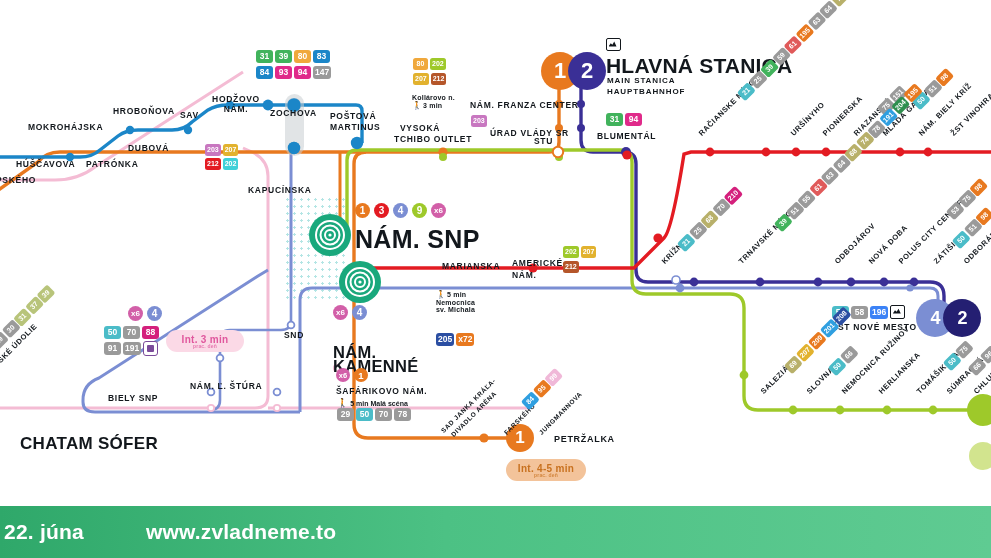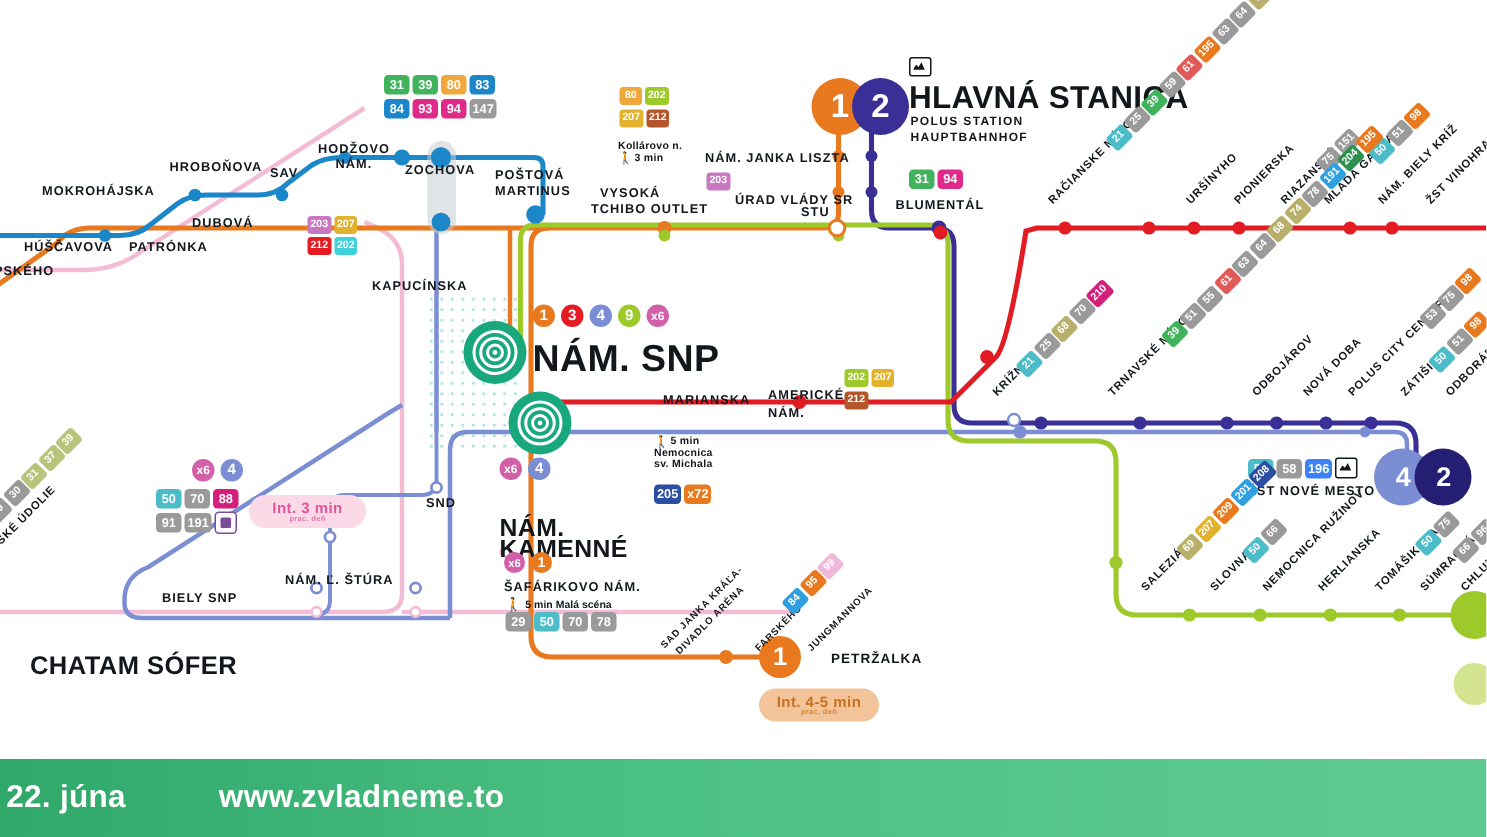--- a/index.html
+++ b/index.html
@@ -167,21 +167,21 @@
     </g>
     <circle cx="558" cy="152" r="5.2" fill="#fff" stroke="#e8791f" stroke-width="2"></circle>
     <circle cx="676" cy="280" r="4" fill="#fff" stroke="#7b8ed3" stroke-width="1.6"></circle>
     <circle cx="627" cy="155" r="4.6" fill="#e31b22"></circle>
   </svg>
 
   <div class="circ" style="left:541px;top:52px;width:38px;height:38px;background:#e8791f;font-size:22px;">1</div>
   <div class="circ" style="left:568px;top:52px;width:38px;height:38px;background:#3a2f96;font-size:22px;">2</div>
   <div class="icoBox" style="left:606px;top:38px;"></div>
   <div class="lbl huge" style="left:606px;top:54px;">HLAVNÁ STANICA</div>
-  <div class="sub" style="position:absolute;left:607px;top:76px;">POLUS STATION</div>
+  <div class="sub" style="position:absolute;left:607px;top:76px;">MAIN STANICA</div>
   <div class="sub" style="position:absolute;left:607px;top:87px;">HAUPTBAHNHOF</div>
 
   <svg class="layer" viewBox="0 0 991 558">
     <g>
       <circle cx="330" cy="235" r="21" fill="#19a87c"></circle>
       <circle cx="330" cy="235" r="14" fill="none" stroke="#fff" stroke-width="2"></circle>
       <circle cx="330" cy="235" r="9.5" fill="none" stroke="#fff" stroke-width="2"></circle>
       <circle cx="330" cy="235" r="5" fill="none" stroke="#fff" stroke-width="2"></circle>
       <circle cx="330" cy="235" r="1.6" fill="#fff"></circle>
     </g>
@@ -283,21 +283,21 @@
   <div class="lbl st" style="left:180px;top:110px;">SAV</div>
   <div class="lbl st" style="left:205px;top:94px;text-align:center;width:62px;white-space:normal;line-height:10px;">HODŽOVO NÁM.</div>
   <div class="lbl st" style="left:270px;top:108px;">ZOCHOVA</div>
   <div class="lbl st" style="left:-4px;top:175px;">PSKÉHO</div>
   <div class="lbl st" style="left:248px;top:185px;">KAPUCÍNSKA</div>
 
   <div class="lbl st" style="left:330px;top:111px;">POŠTOVÁ</div>
   <div class="lbl st" style="left:330px;top:122px;">MARTINUS</div>
   <div class="lbl st" style="left:400px;top:123px;">VYSOKÁ</div>
   <div class="lbl st" style="left:394px;top:134px;">TCHIBO OUTLET</div>
-  <div class="lbl st" style="left:470px;top:100px;">NÁM. JANKA LISZTA</div>
+  <div class="lbl st" style="left:470px;top:100px;">NÁM. FRANZA CENTER</div>
   <div class="lbl st" style="left:490px;top:128px;">ÚRAD VLÁDY SR</div>
   <div class="lbl st" style="left:534px;top:136px;">STU</div>
   <div class="lbl st" style="left:597px;top:131px;">BLUMENTÁL</div>
   <div class="lbl st" style="left:430px;top:261px;padding-left:12px;">MARIANSKA</div>
   <div class="lbl st" style="left:512px;top:258px;">AMERICKÉ</div>
   <div class="lbl st" style="left:512px;top:270px;">NÁM.</div>
   <div class="lbl st" style="left:284px;top:330px;">SND</div>
   <div class="lbl st" style="left:190px;top:381px;">NÁM. Ľ. ŠTÚRA</div>
 
   <div style="position:absolute;left:412px;top:94px;">
@@ -308,21 +308,21 @@
     </div>
   </div>
 
   <div style="position:absolute;left:436px;top:290px;">
     <div style="display:flex;align-items:center;gap:1px;">
       <span style="font-size:8px;">🚶</span>
       <span class="tiny">5 min</span>
     </div>
     <div class="tiny">Nemocnica</div>
     <div class="tiny">sv. Michala</div>
-    <div class="brow" style="position:relative;margin-top:10px;">
+    <div class="brow" style="position:relative;margin-top:20px;">
       <span class="badge" style="background:#2b4ea2">205</span>
       <span class="badge" style="background:#e8791f">x72</span>
     </div>
   </div>
 
   <div class="brow" style="left:256px;top:50px;">
     <span class="badge" style="background:#41b35c">31</span>
     <span class="badge" style="background:#41b35c">39</span>
     <span class="badge" style="background:#f0a83c">80</span>
     <span class="badge" style="background:#1b86c8">83</span>

